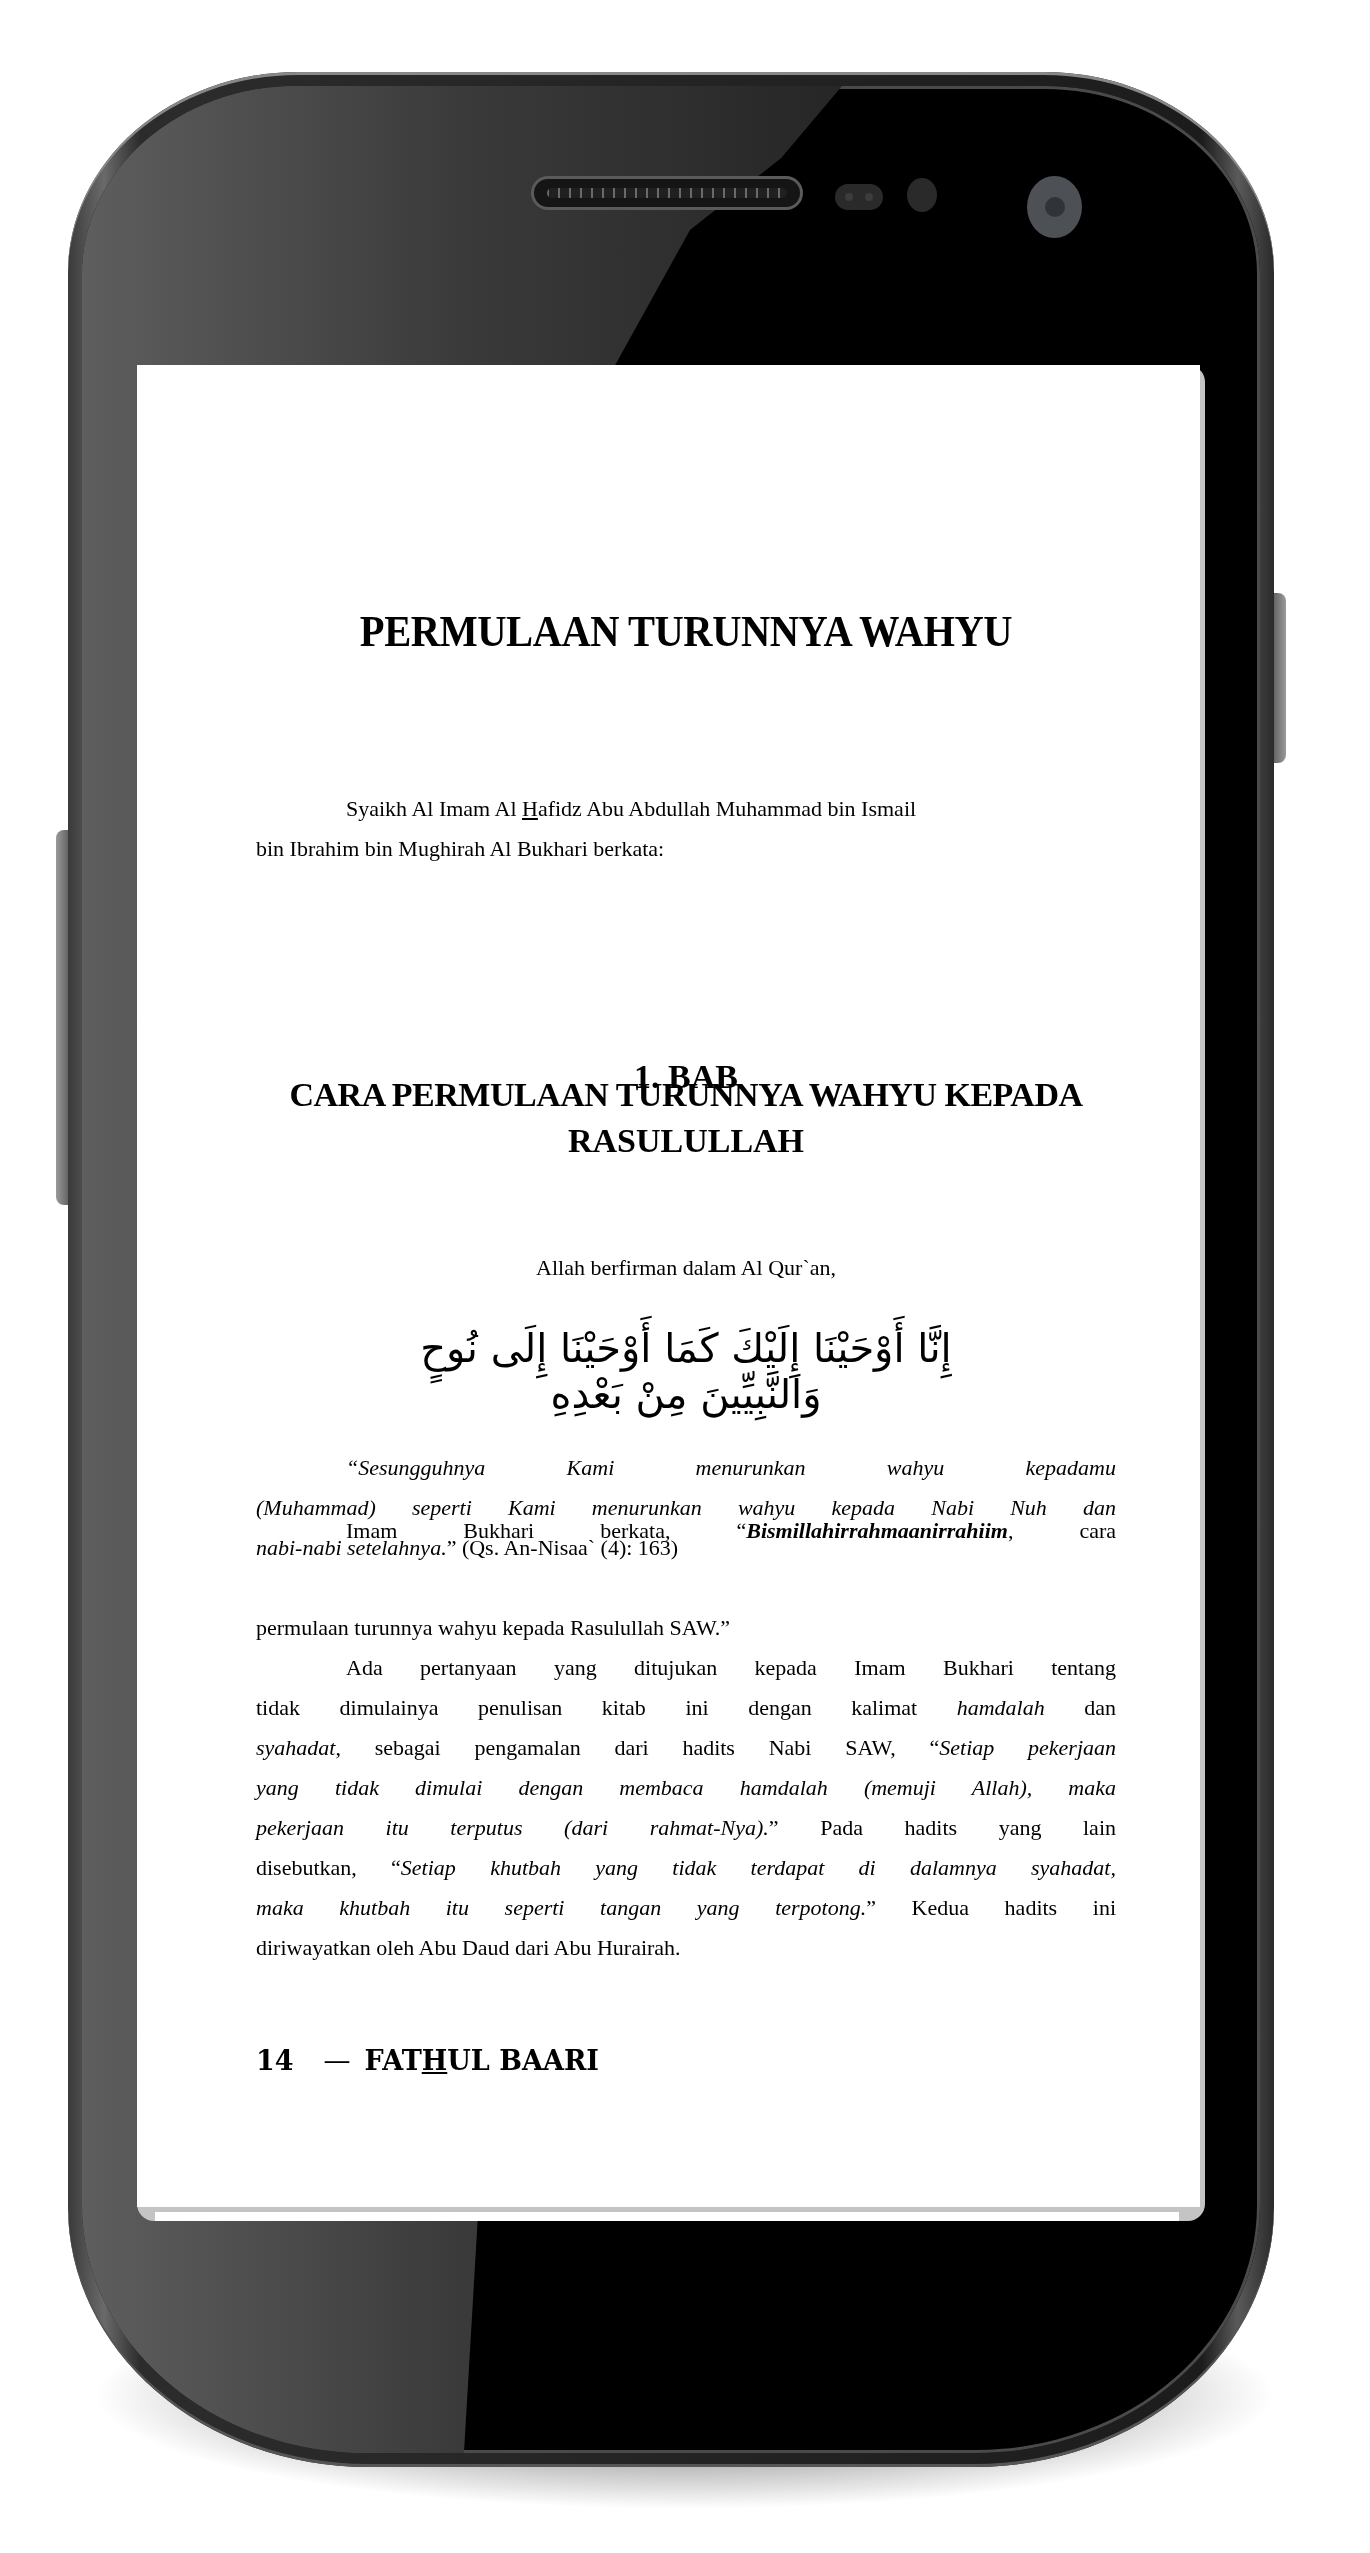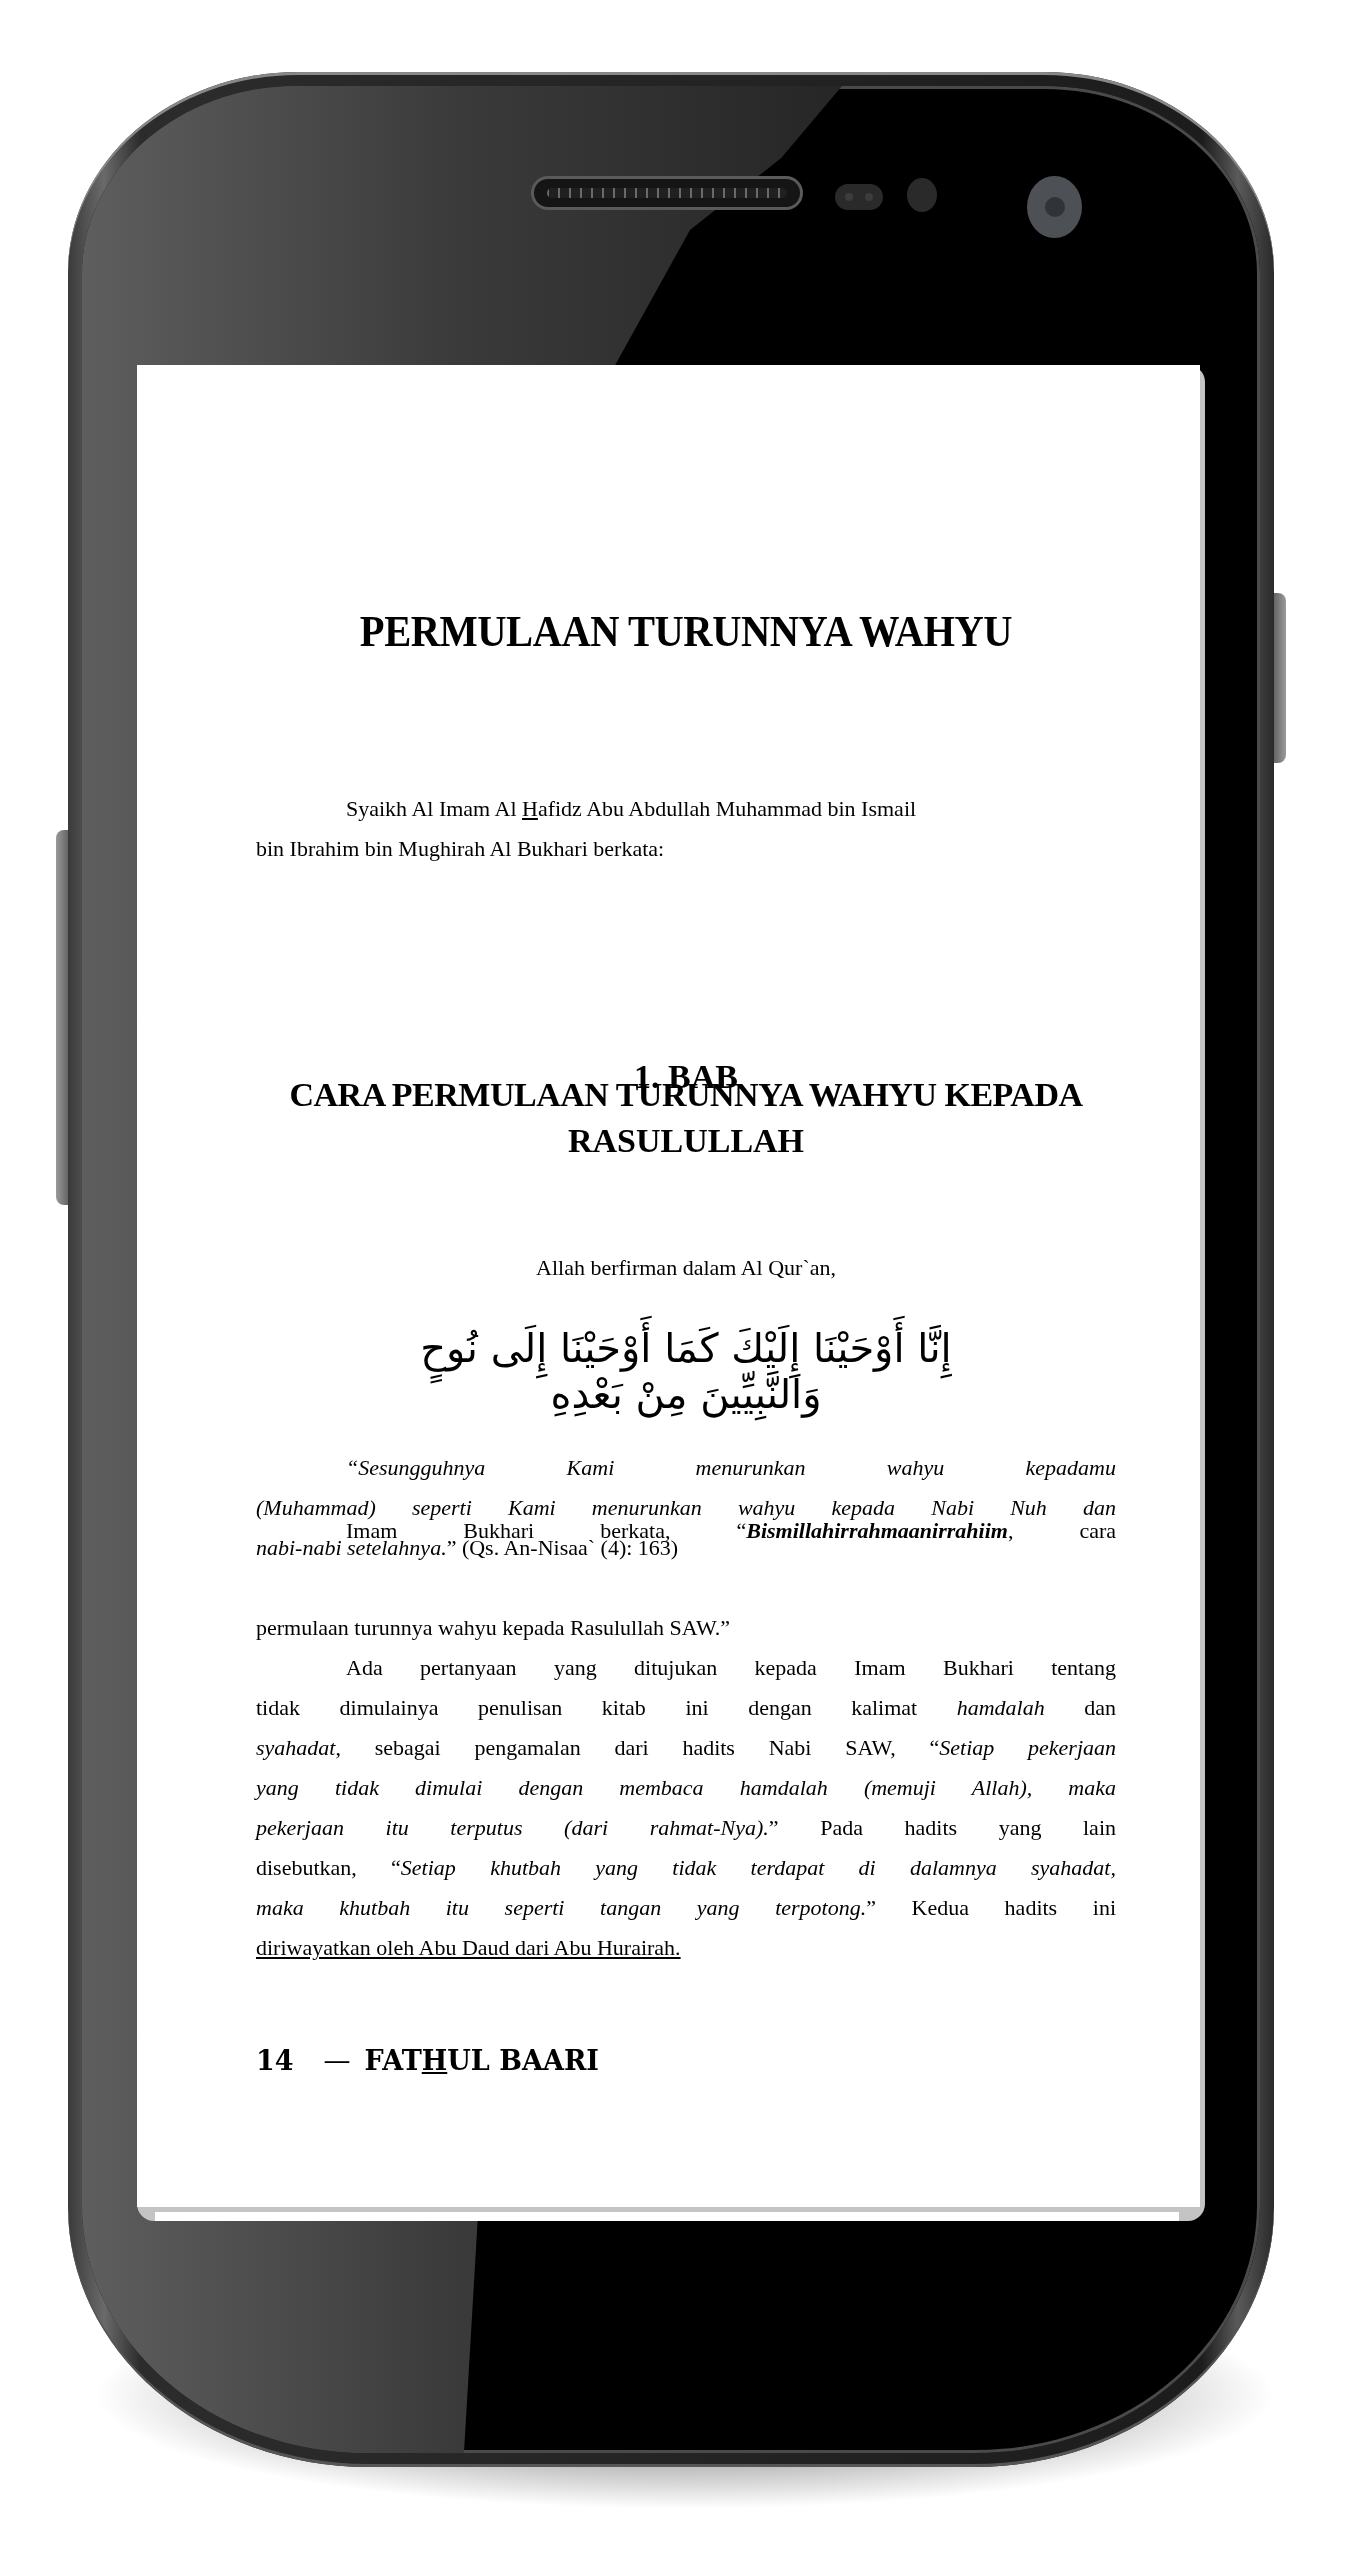--- a/index.html
+++ b/index.html
@@ -102,21 +102,21 @@
       <div class="line justify indent" style="top:1146px;"><span>Imam  Bukhari  berkata, “</span><b><i>Bismillahirrahmaanirrahiim</i></b><span>,  cara</span></div>
       <div class="line" style="top:1243px;">permulaan turunnya wahyu kepada Rasulullah SAW.”</div>
 
       <div class="line justify indent" style="top:1283px;">Ada pertanyaan yang ditujukan kepada Imam  Bukhari tentang</div>
       <div class="line justify" style="top:1323px;"><span>tidak  dimulainya  penulisan  kitab ini dengan kalimat </span><i>hamdalah</i><span> dan</span></div>
       <div class="line justify" style="top:1363px;"><i>syahadat</i><span>,  sebagai  pengamalan dari hadits Nabi SAW, “</span><i>Setiap pekerjaan</i></div>
       <div class="line justify" style="top:1403px;"><i>yang tidak dimulai dengan membaca hamdalah  (memuji Allah), maka</i></div>
       <div class="line justify" style="top:1443px;"><i>pekerjaan  itu  terputus  (dari  rahmat-Nya).</i><span>”  Pada  hadits yang lain</span></div>
       <div class="line justify" style="top:1483px;"><span>disebutkan, “</span><i>Setiap  khutbah  yang tidak terdapat di dalamnya syahadat,</i></div>
       <div class="line justify" style="top:1523px;"><i>maka  khutbah  itu  seperti  tangan  yang  terpotong.</i><span>” Kedua  hadits  ini</span></div>
-      <div class="line" style="top:1563px;text-decoration:underline;">diriwayatkan oleh Abu Daud dari Abu Hurairah.</div>
+      <div class="line" style="top:1563px;">diriwayatkan oleh Abu Daud dari Abu Hurairah.</div>
 
       <div class="footer">
         <span>14</span><span class="sep">—</span><span><span>FAT</span><span class="ul">H</span><span>UL BAARI</span></span>
       </div>
     </div>
   </div>
   <div class="page-strip"></div>
 </div>
 
 </body></html>

